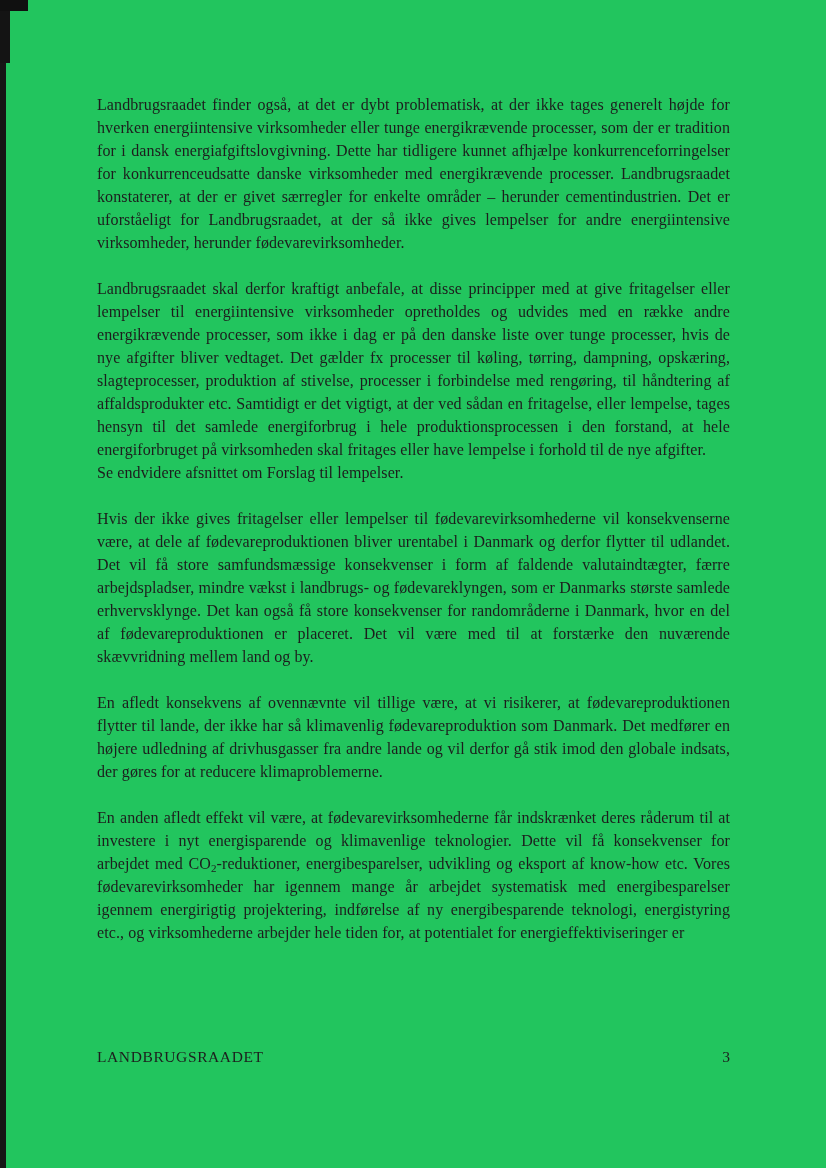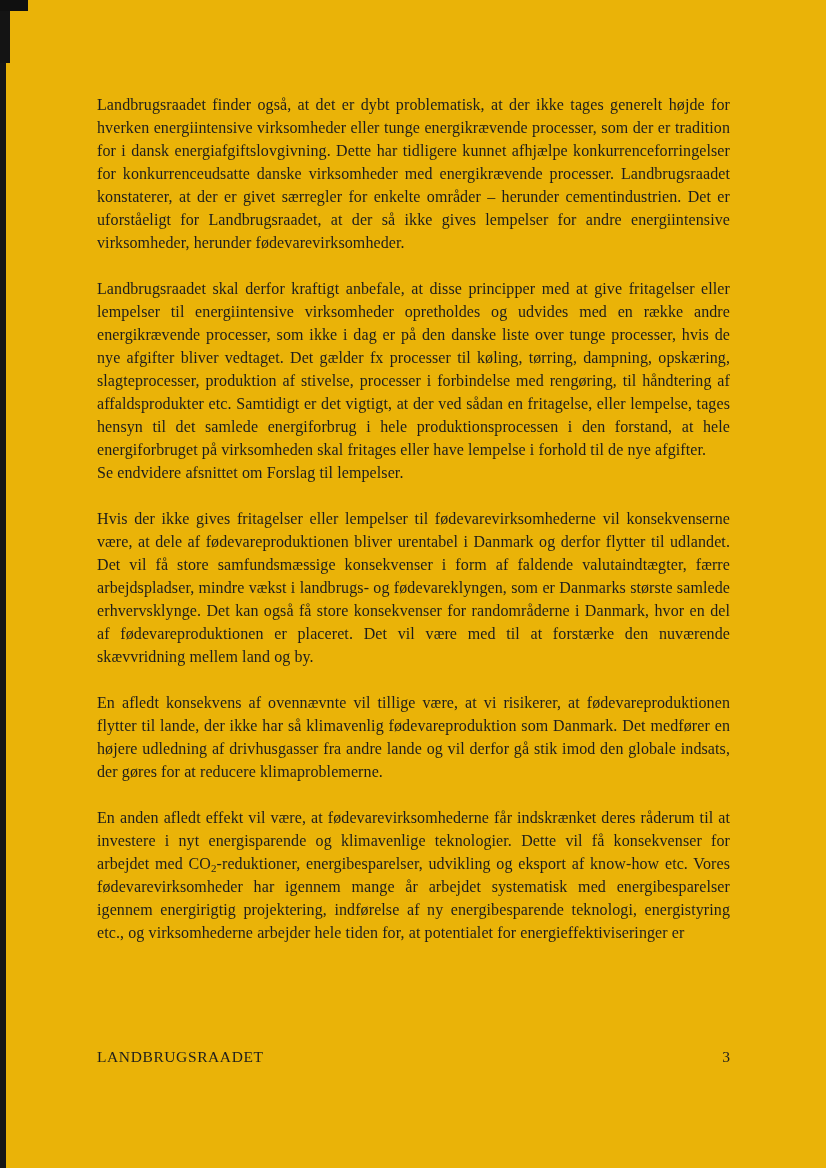--- a/index.html
+++ b/index.html
@@ -4,21 +4,21 @@
 <style>
   html, body {
     margin: 0;
     padding: 0;
     background: #e8e8e8;
   }
   .page {
     position: relative;
     width: 826px;
     height: 1168px;
-    background: #eab308;
+    background: #22c55e;
     overflow: hidden;
     font-family: "Liberation Serif", "DejaVu Serif", serif;
     color: #1d1d1d;
   }
   .scan-strip {
     position: absolute;
     left: 0;
     top: 0;
     width: 6px;
     height: 1168px;

